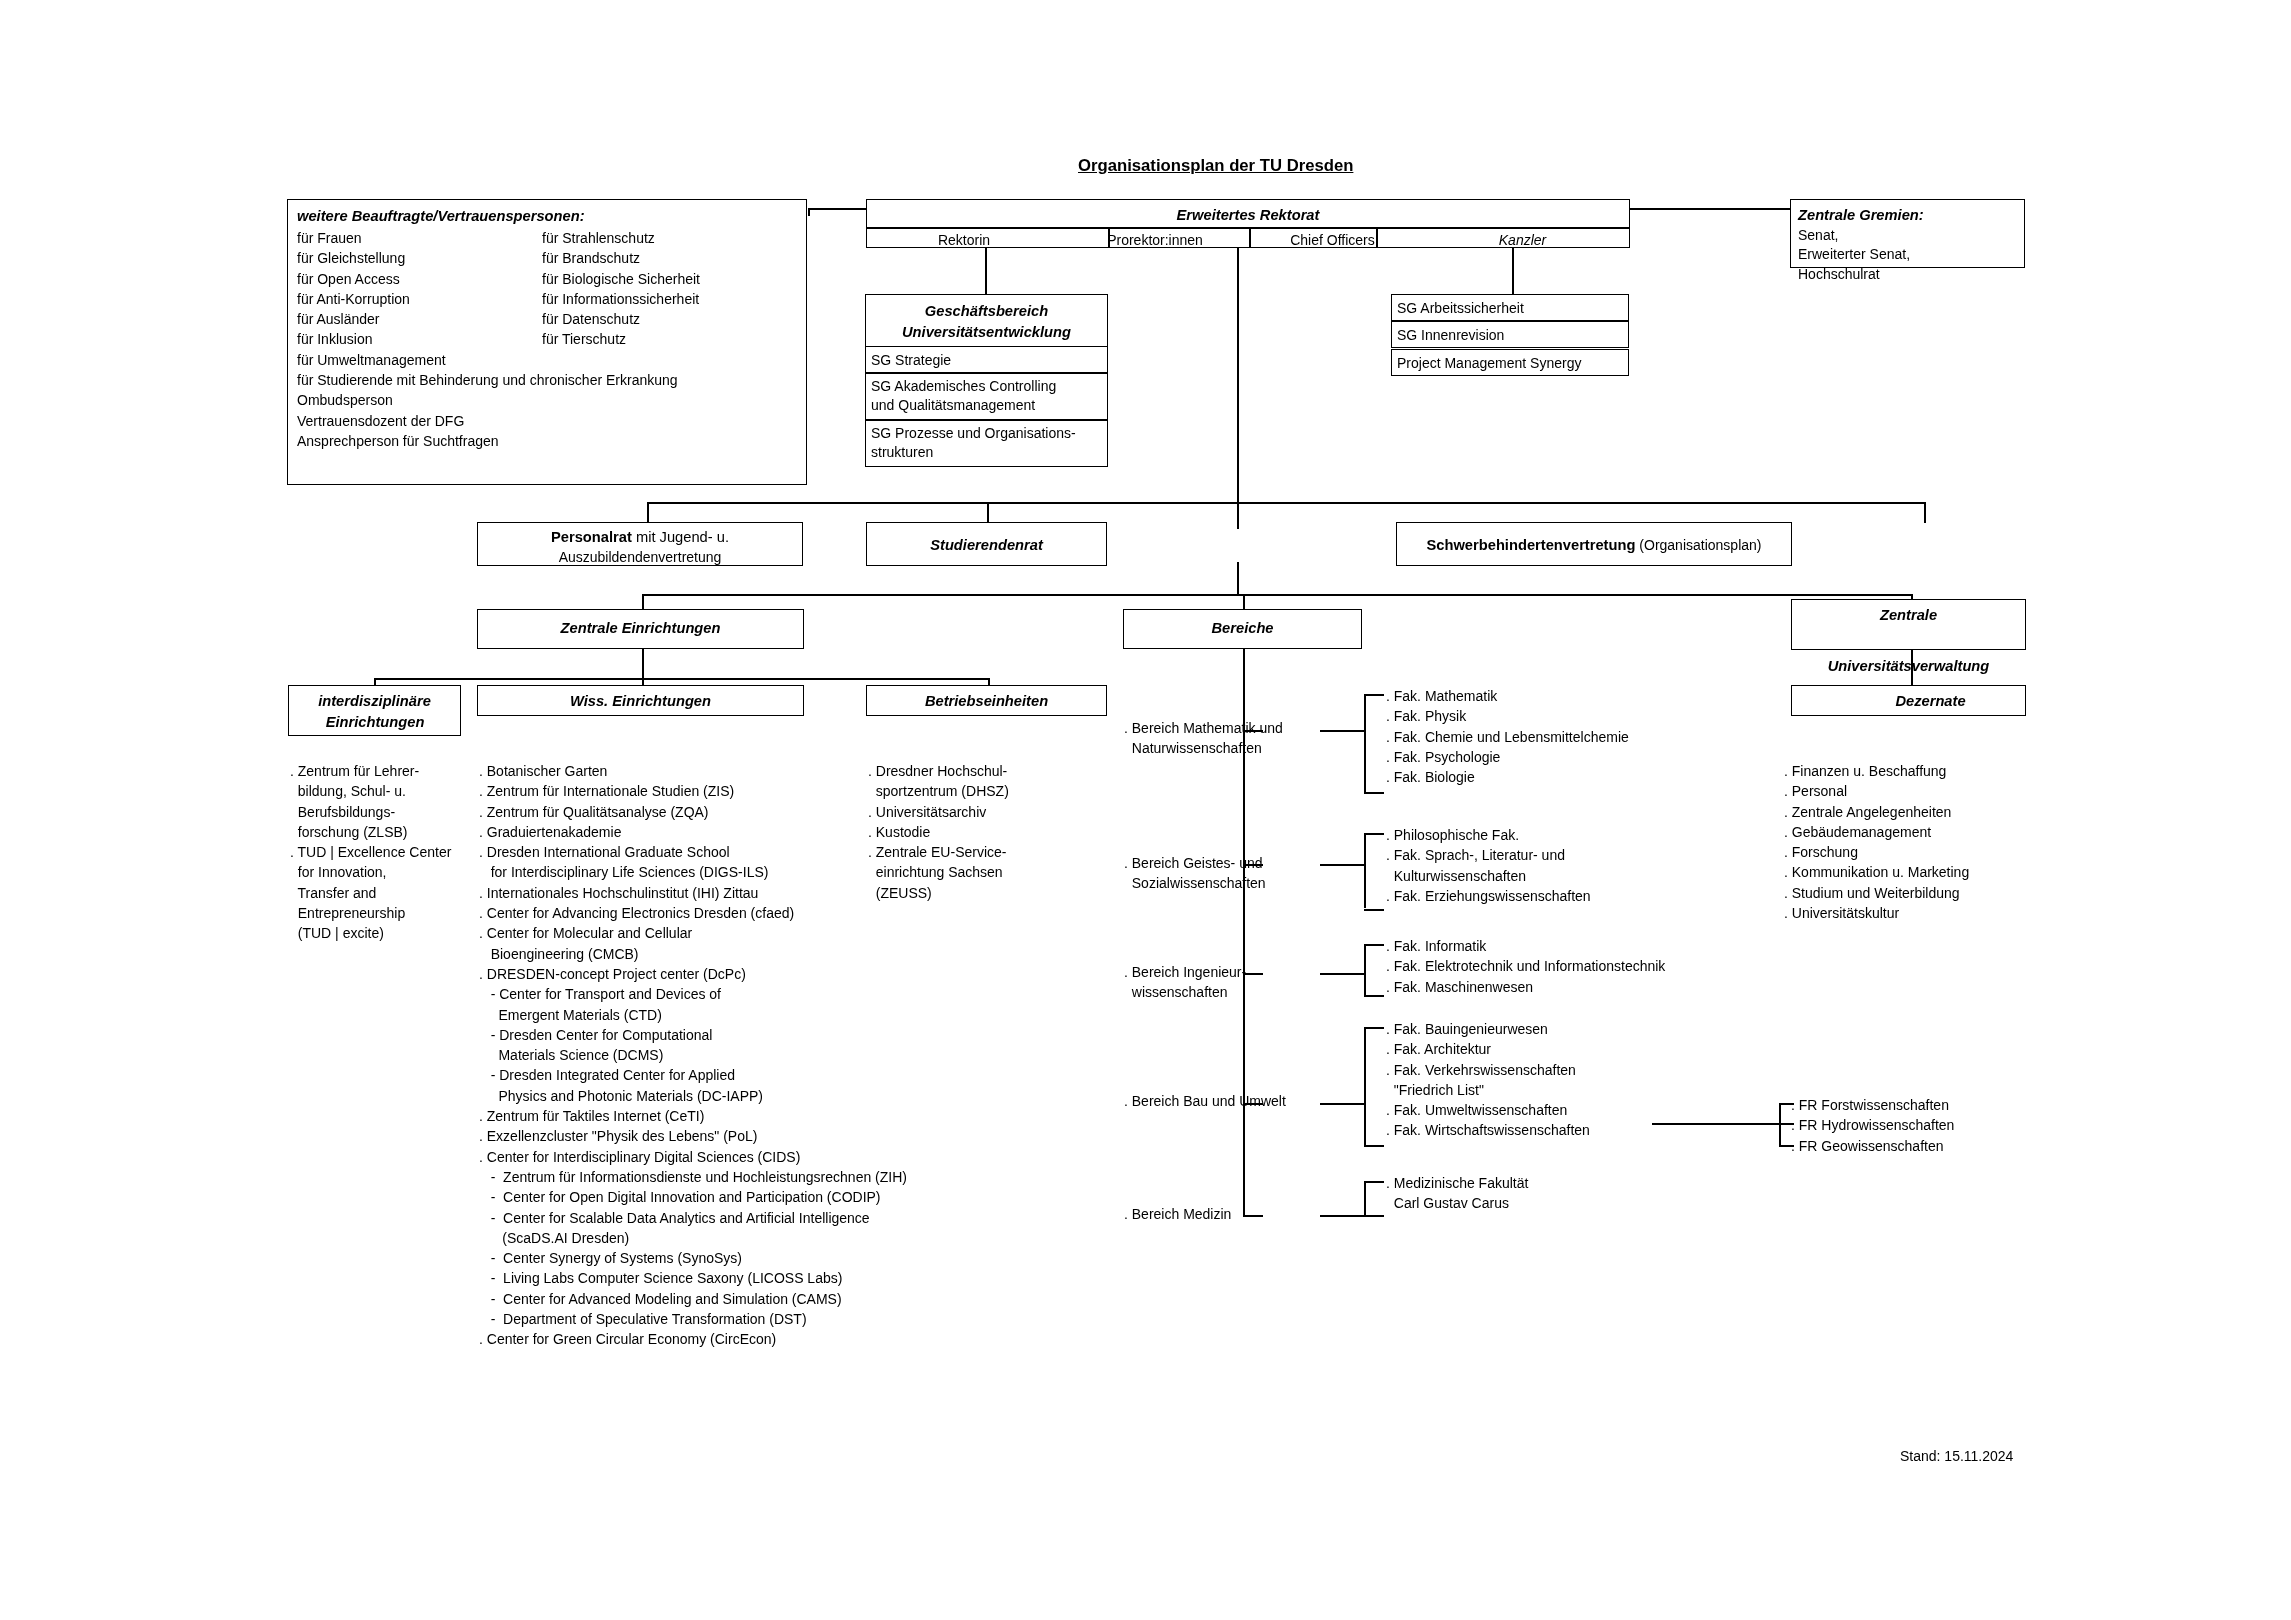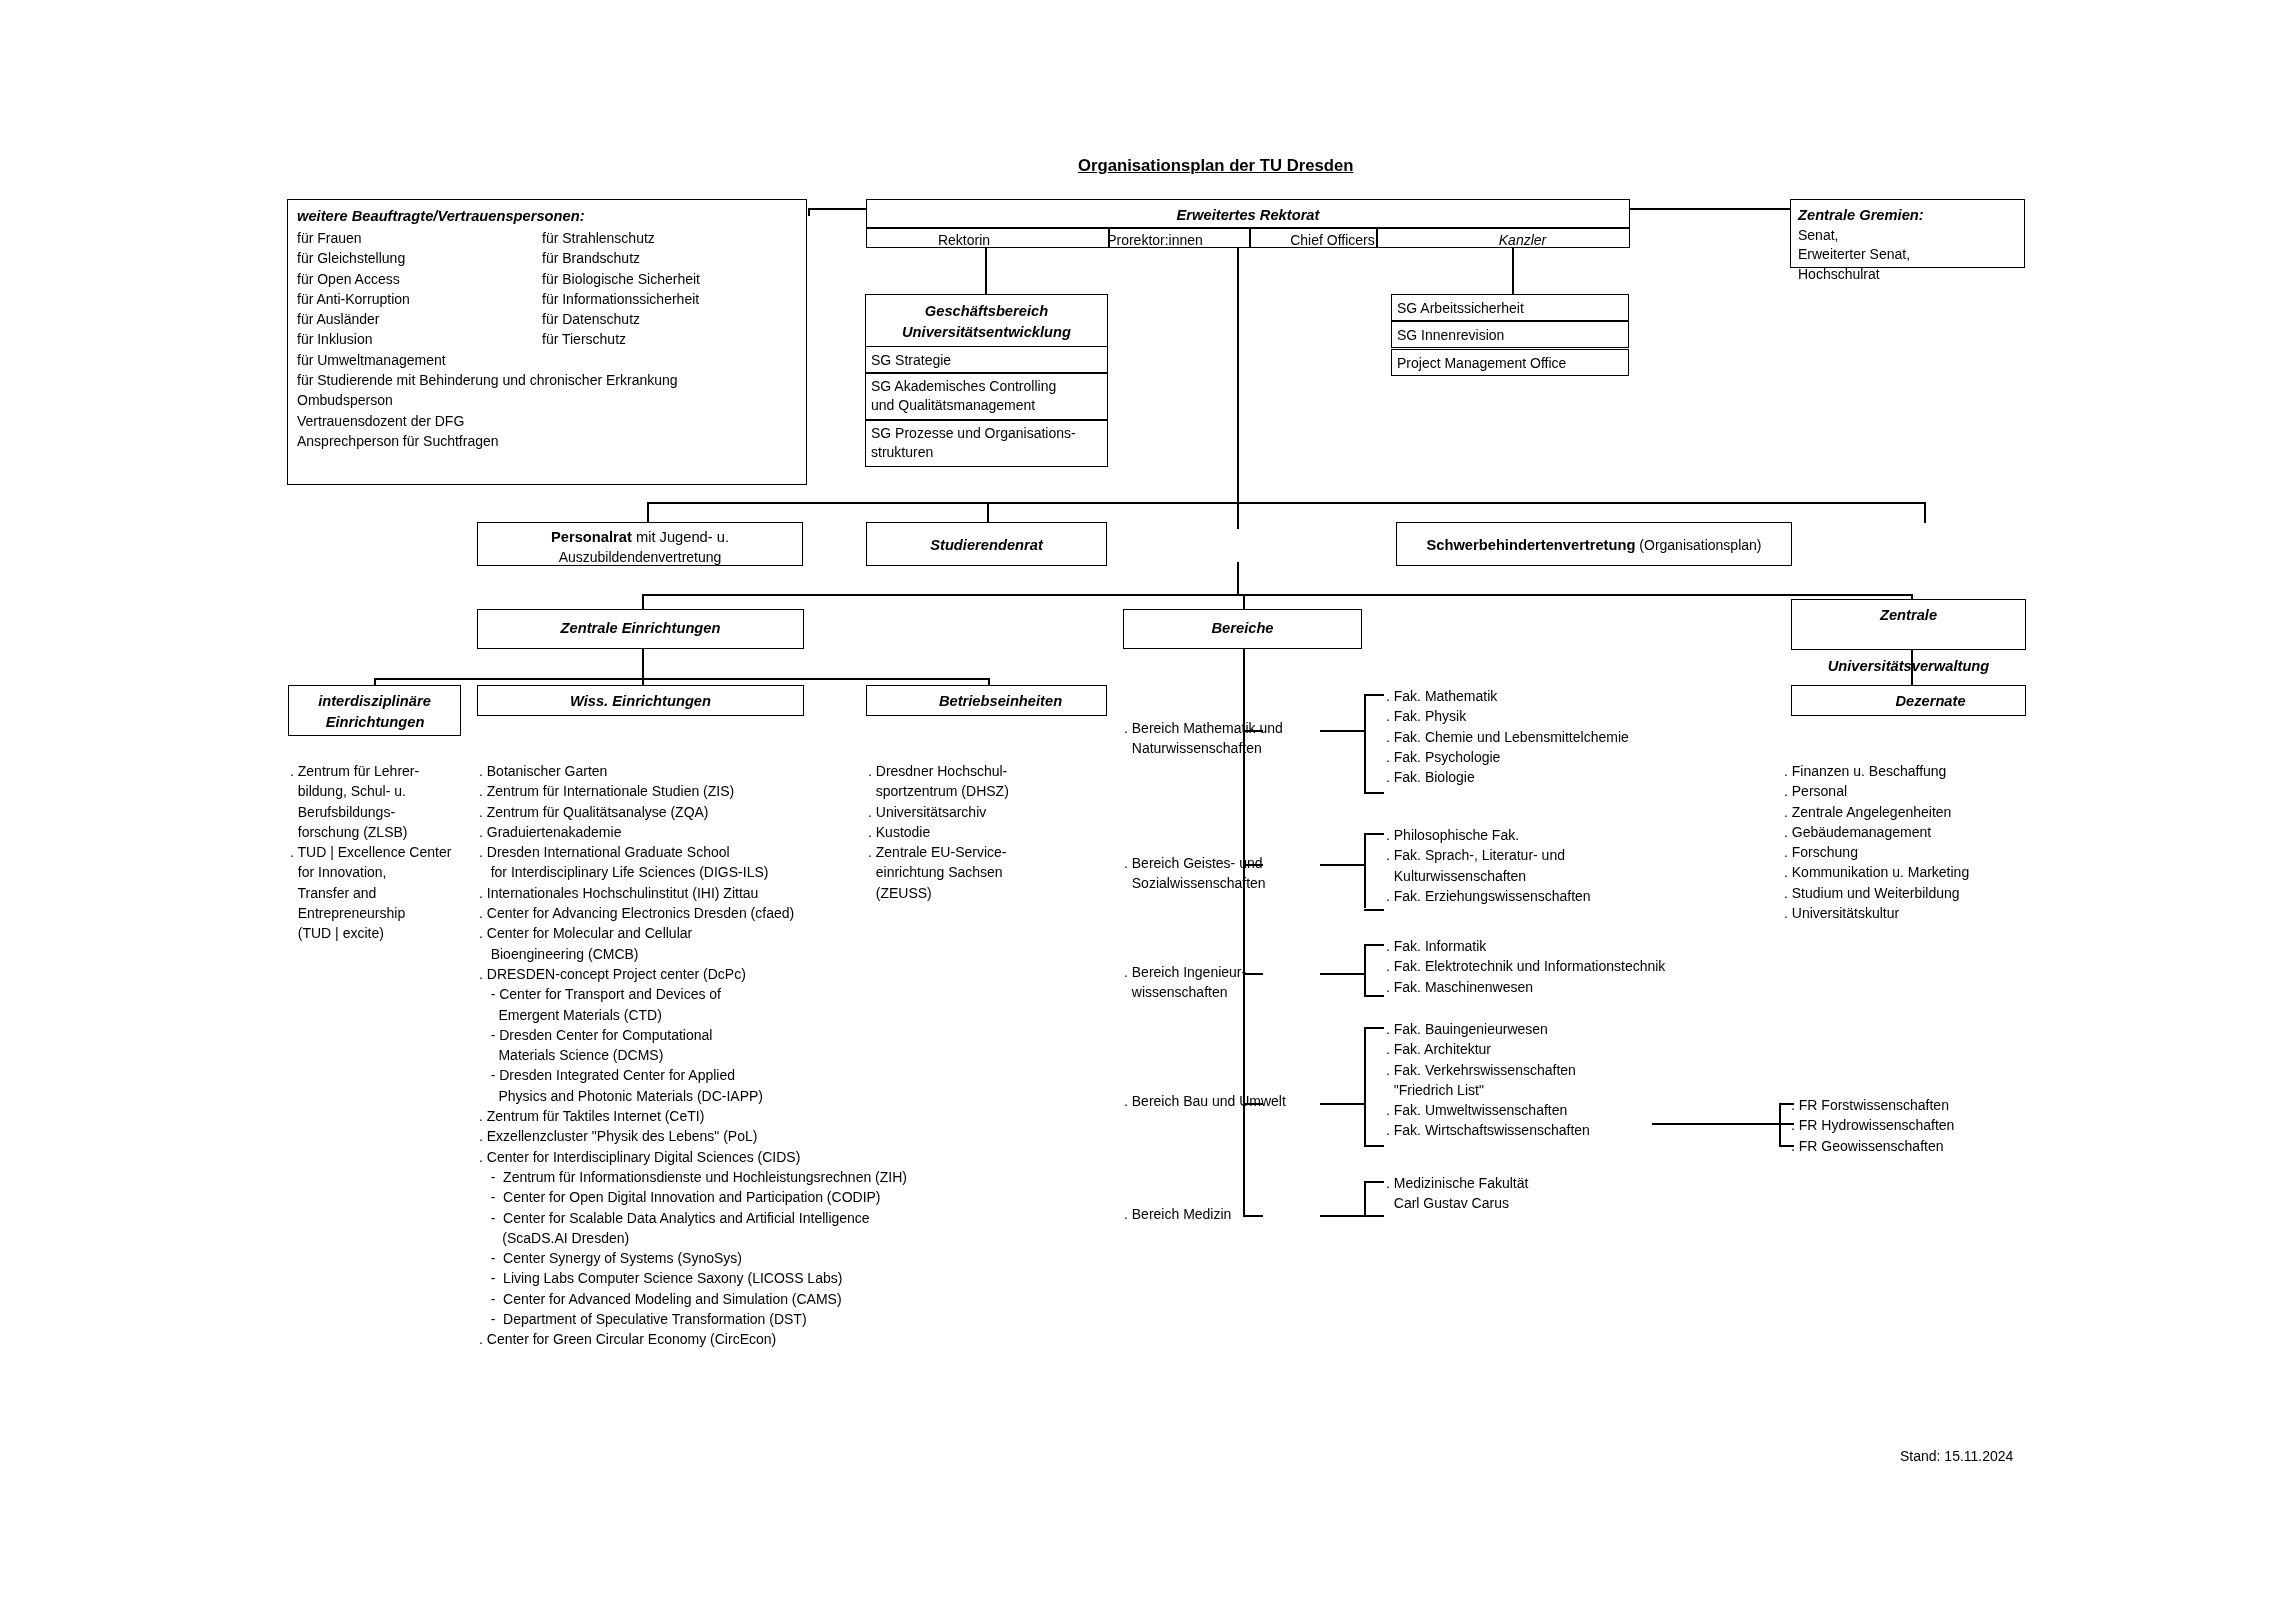--- a/index.html
+++ b/index.html
@@ -173,21 +173,21 @@
 und Qualitätsmanagement</div>
   <div class="box" style="left:865px; top:420px; width:243px; height:47px;"></div>
   <div class="t cell" style="left:871px; top:424px;">SG Prozesse und Organisations-
 strukturen</div>
 
   <div class="box" style="left:1391px; top:294px; width:238px; height:27.4px;"></div>
   <div class="t cell" style="left:1397px; top:299px;">SG Arbeitssicherheit</div>
   <div class="box" style="left:1391px; top:321px; width:238px; height:27.4px;"></div>
   <div class="t cell" style="left:1397px; top:326px;">SG Innenrevision</div>
   <div class="box" style="left:1391px; top:349px; width:238px; height:27.4px;"></div>
-  <div class="t cell" style="left:1397px; top:354px;">Project Management Office</div>
+  <div class="t cell" style="left:1397px; top:354px;">Project Management Synergy</div>
 
   <div class="box" style="left:477px; top:522px; width:326px; height:44px;"></div>
   <div class="t ctr" style="left:477px; top:527px; width:326px; font-size:14.7px;"><span class="b">Personalrat</span><span> mit Jugend- u.</span></div>
   <div class="t cell ctr" style="left:477px; top:548px; width:326px;">Auszubildendenvertretung</div>
 
   <div class="box" style="left:866px; top:522px; width:241px; height:44px;"></div>
   <div class="t hdr ctr" style="left:866px; top:535px; width:241px;">Studierendenrat</div>
 
   <div class="box" style="left:1396px; top:522px; width:396px; height:44px;"></div>
   <div class="t ctr" style="left:1396px; top:535px; width:396px; font-size:14.7px;"><span class="b">Schwerbehindertenvertretung</span><span style="font-size:14px"> (Organisationsplan)</span></div>
@@ -203,21 +203,21 @@
   <div class="t hdr ctr" style="left:1791px; top:656px; width:235px;">Universitätsverwaltung</div>
 
   <div class="box" style="left:288px; top:685px; width:173px; height:51px;"></div>
   <div class="t hdr ctr" style="left:288px; top:691px; width:173px;">interdisziplinäre</div>
   <div class="t hdr ctr" style="left:288px; top:712px; width:174px;">Einrichtungen</div>
 
   <div class="box" style="left:477px; top:685px; width:327px; height:31px;"></div>
   <div class="t hdr ctr" style="left:477px; top:691px; width:327px;">Wiss. Einrichtungen</div>
 
   <div class="box" style="left:866px; top:685px; width:241px; height:31px;"></div>
-  <div class="t hdr ctr" style="left:866px; top:691px; width:241px;padding-left:14px;">Betriebseinheiten</div>
+  <div class="t hdr ctr" style="left:866px; top:691px; width:241px;">Betriebseinheiten</div>
 
   <div class="box" style="left:1791px; top:685px; width:235px; height:31px;"></div>
   <div class="t hdr ctr" style="left:1791px; top:691px; width:279px;">Dezernate</div>
 
   <div class="t lst" style="left:290px; top:761px; width:186px;">. Zentrum für Lehrer-
   bildung, Schul- u.
   Berufsbildungs-
   forschung (ZLSB)
 . TUD | Excellence Center
   for Innovation,

